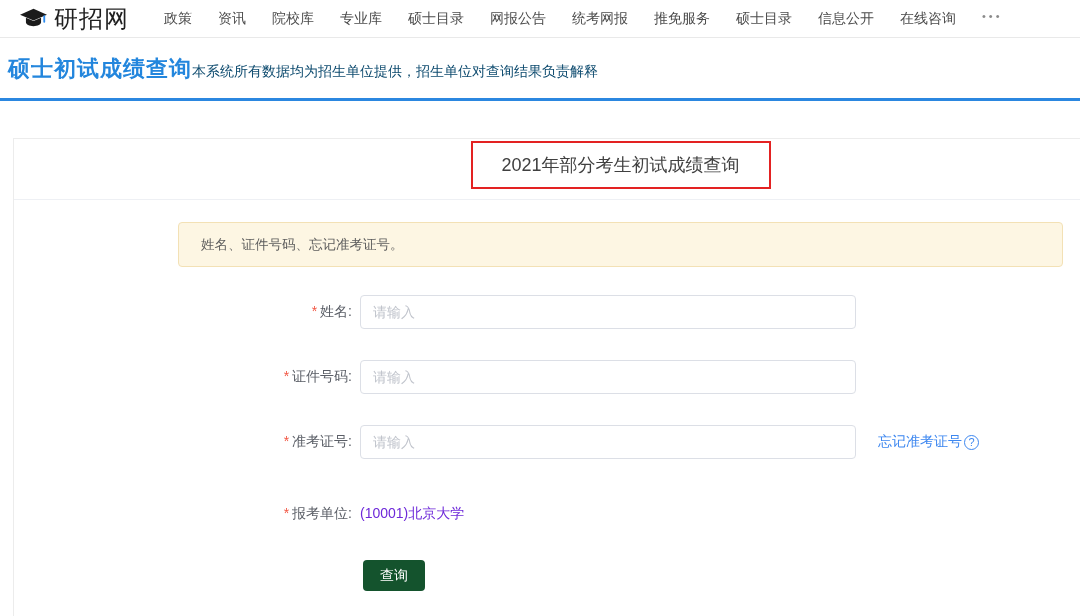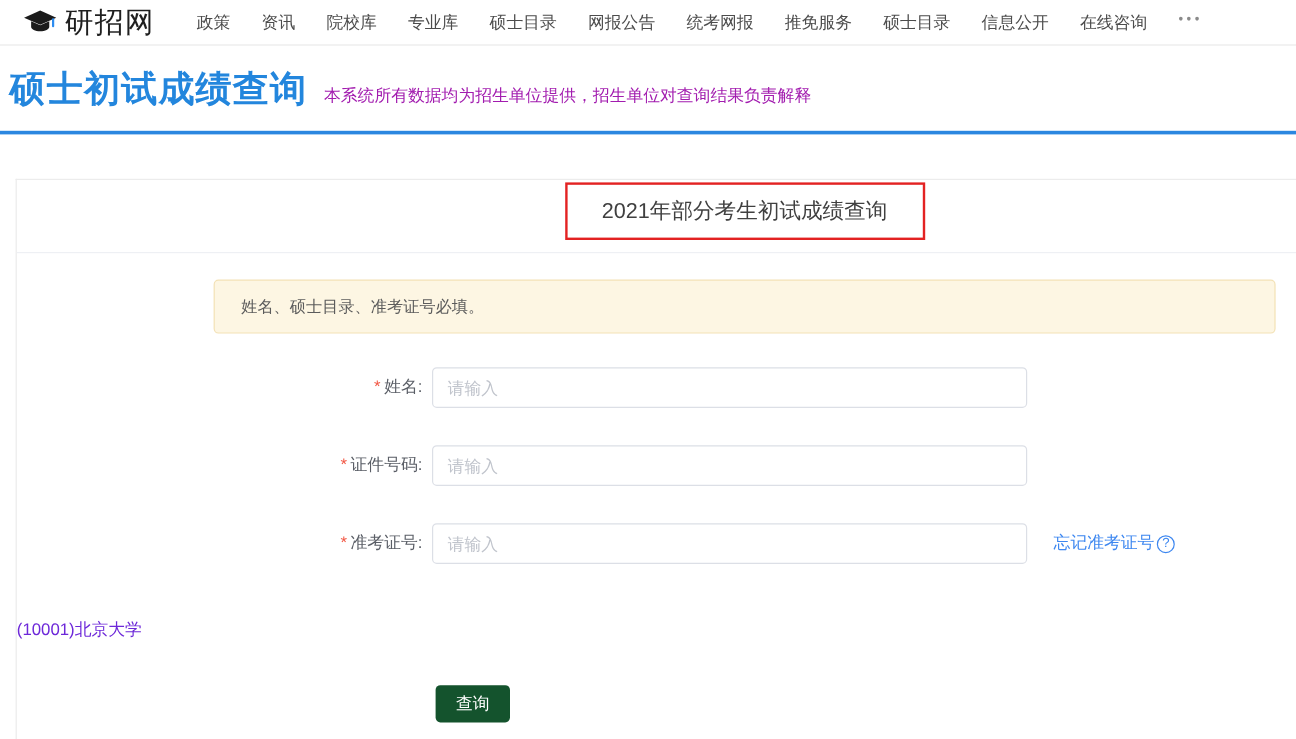--- a/index.html
+++ b/index.html
@@ -20,22 +20,22 @@
   .logo { display:flex; align-items:center; gap:7px; cursor:pointer; }
   .logo-text { font-size:24px; font-weight:normal; color:#1f1f1f; letter-spacing:1px; }
   .nav-items { display:flex; margin-left:22px; }
   .nav-item {
     font-size:14px; color:#4c4c4c; padding:0 13px; cursor:pointer; white-space:nowrap;
   }
   .nav-more { color:#8a8a8a; font-size:11px; letter-spacing:3px; padding:0 13px; cursor:pointer; }
 
   
   .page-header { display:flex; align-items:baseline; padding:16px 0 14px 8px; }
-  .page-title { font-size:30px; font-weight:bold; color:#2386dd; letter-spacing:1px; }
-  .page-subtitle { font-size:14px; color:#a21caf; margin-left:14px; }
+  .page-title { font-size:22px; font-weight:bold; color:#2386dd; letter-spacing:1px; }
+  .page-subtitle { font-size:14px; color:#0c4a6e; }
   .blue-divider { height:3px; background:#2b87e0; }
 
   
   .card {
     margin:37px 0 0 13px;
     width:1214px; height:480px;
     border:1px solid #ececec; border-right:none; border-bottom:none;
     position:relative; background:#fff;
   }
   .card-header {
@@ -131,21 +131,21 @@
 <div class="blue-divider"></div>
 
 <div class="card">
   <div class="card-header">
     <div class="card-title-annotation">
       <span class="card-title">2021年部分考生初试成绩查询</span>
     </div>
   </div>
 
   <div class="alert">
-    <span>姓名、硕士目录、准考证号必填。</span>
+    <span>姓名、证件号码、忘记准考证号。</span>
   </div>
 
   <div class="form">
 
     <div class="form-row">
       <span class="form-label"><span class="req">*</span><span>姓名:</span></span>
       <input class="text-input" type="text" placeholder="请输入" style="">
     </div>
 
     <div class="form-row">
@@ -156,20 +156,21 @@
     <div class="form-row">
       <span class="form-label"><span class="req">*</span><span>准考证号:</span></span>
       <input class="text-input" type="text" placeholder="请输入" style="">
       <a class="helper-link">
           <span>忘记准考证号</span>
           <span class="q-circle">?</span>
         </a>
     </div>
 
     <div class="form-row static-row">
+      <span class="form-label"><span class="req">*</span><span>报考单位:</span></span>
       <span class="field-value">(10001)北京大学</span>
     </div>
 
     <div class="btn-row">
       <button class="submit-btn">查询</button>
     </div>
 
   </div>
 </div>
 

